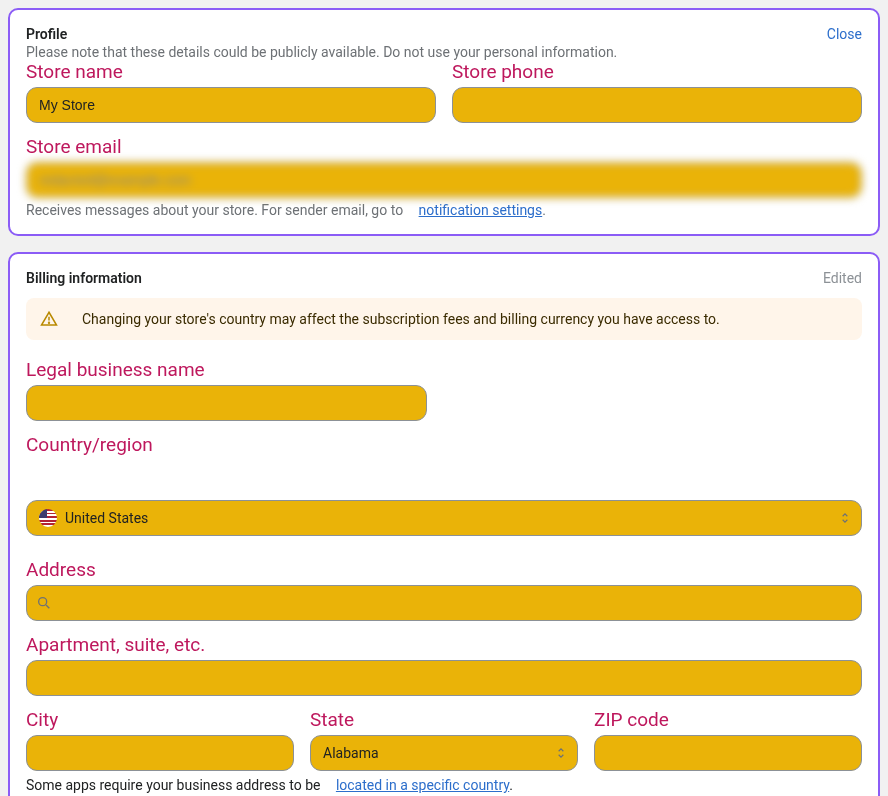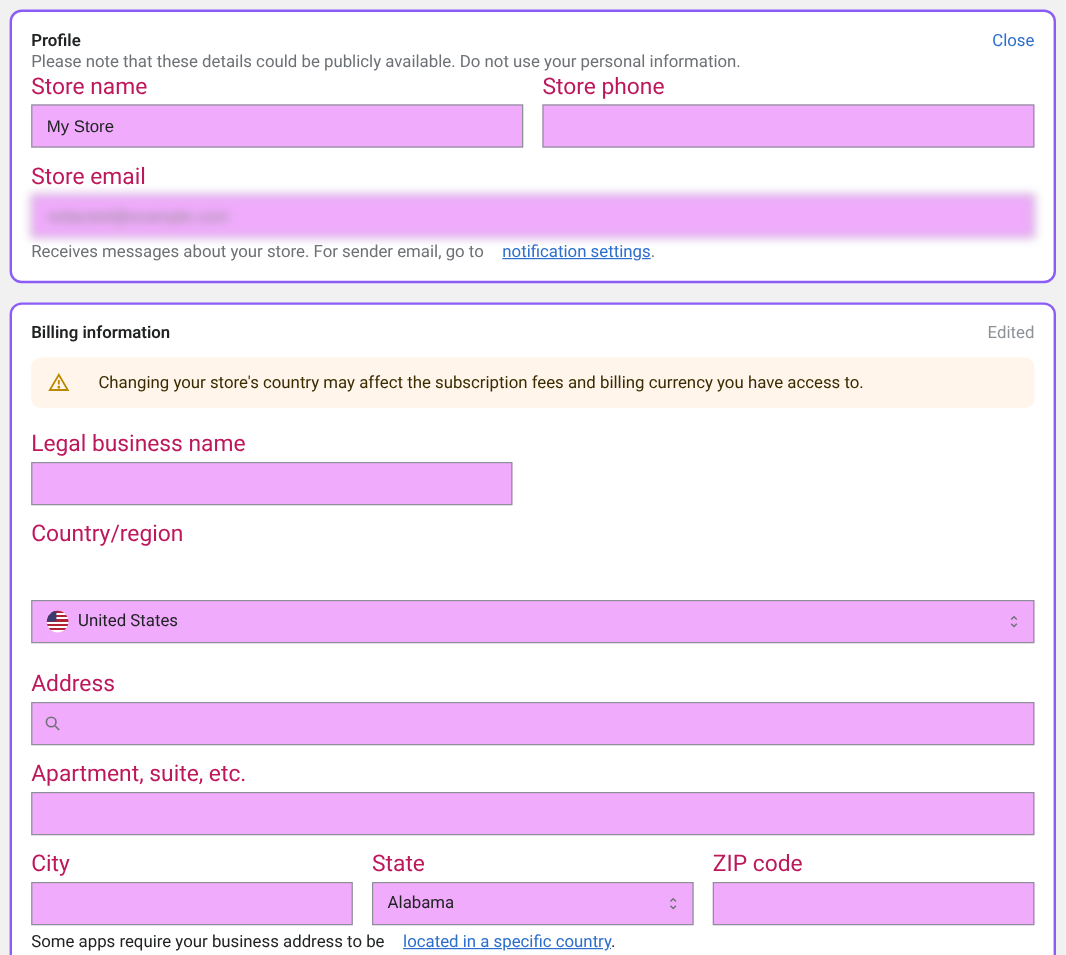--- a/index.html
+++ b/index.html
@@ -54,25 +54,25 @@
   }
   .field-label {
     font-size: 19px;
     color: #be185d;
     margin-bottom: 4px;
   }
   .input, .select {
     width: 100%;
     height: 36px;
     border: 1px solid #8c9196;
-    border-radius: 0;
+    border-radius: 11px;
     padding: 0 12px;
     font-size: 14px;
     color: #202223;
-    background: #f0abfc;
+    background: #eab308;
     outline: none;
   }
   .input-with-icon {
     position: relative;
   }
   .input-with-icon .input {
     padding-left: 34px;
   }
   .input-with-icon .left-ico {
     position: absolute;

